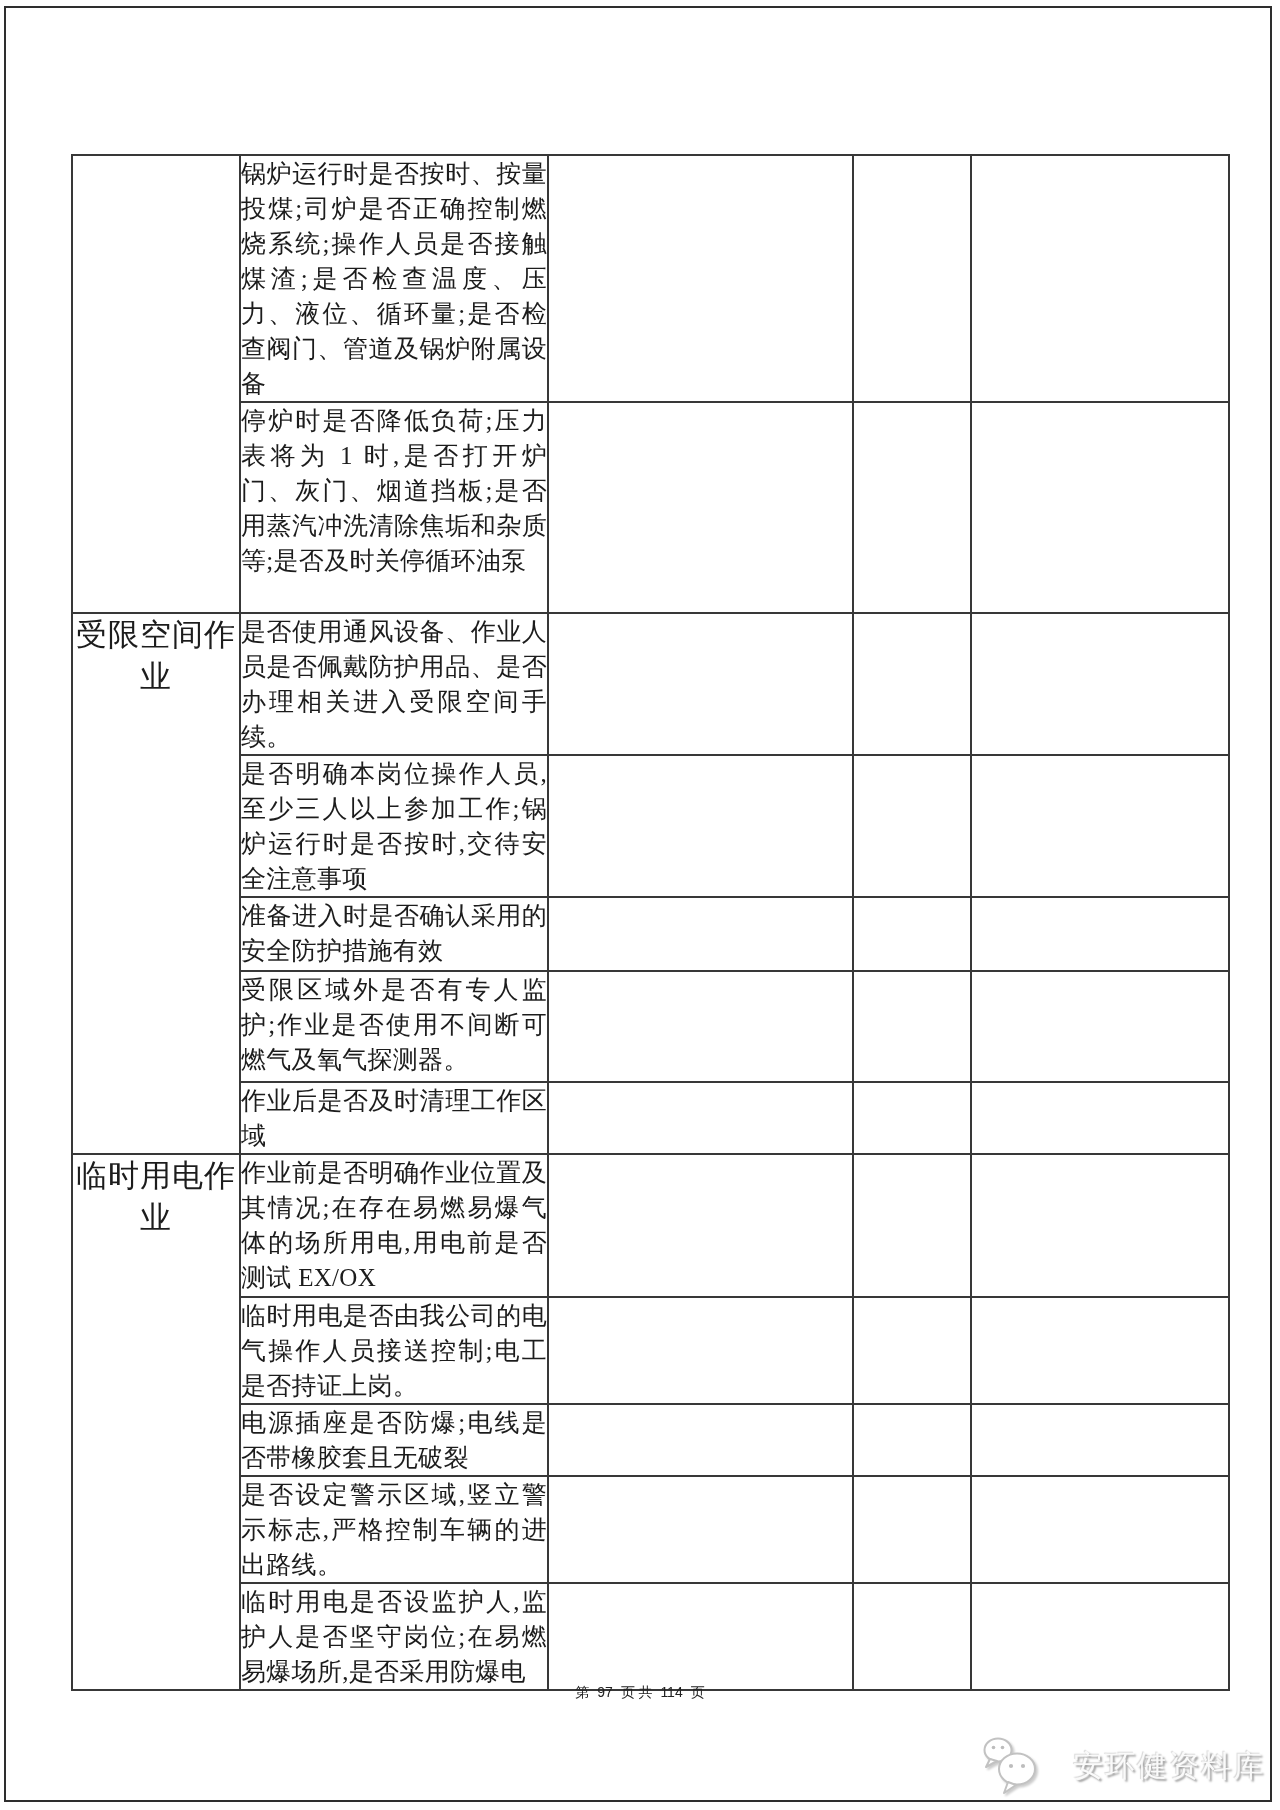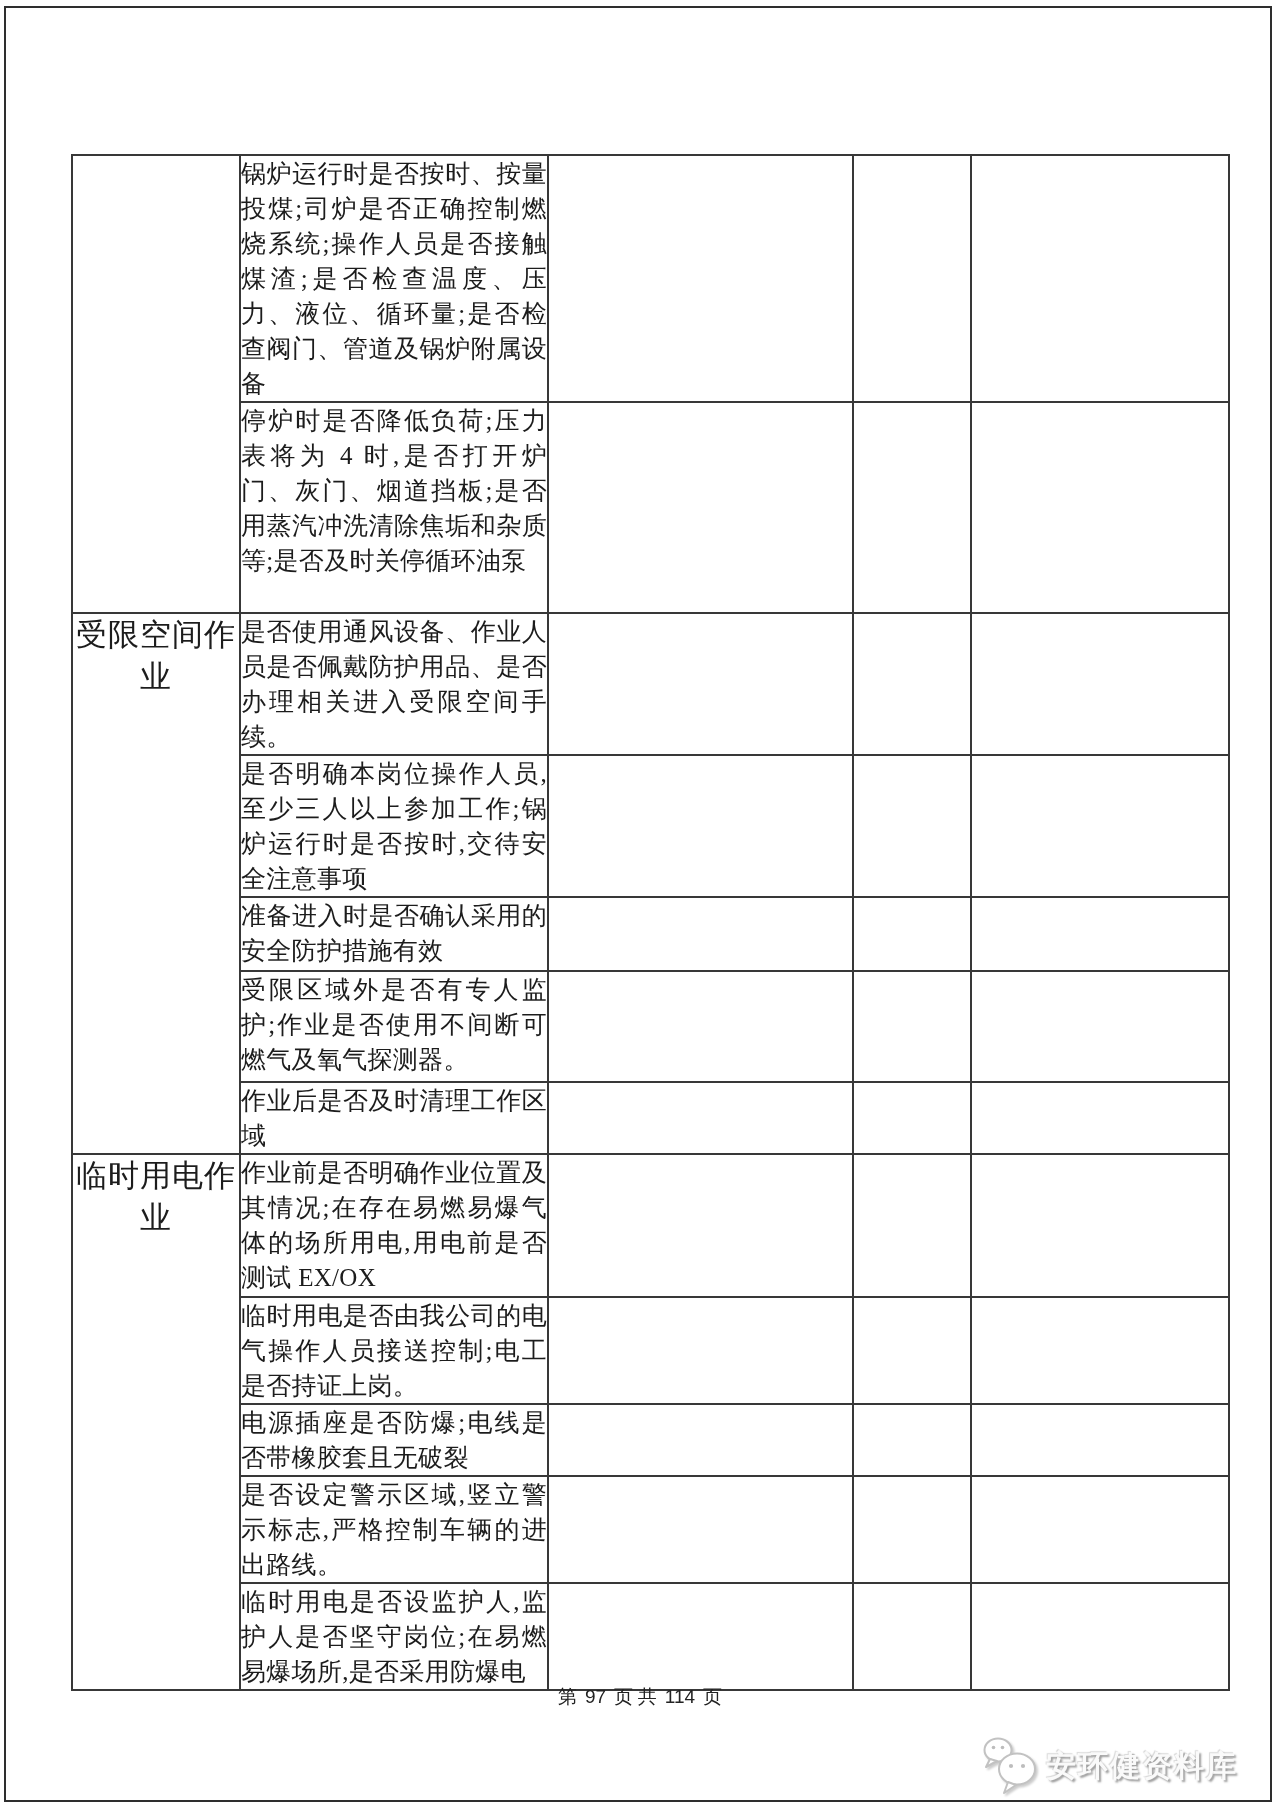--- a/index.html
+++ b/index.html
@@ -21,32 +21,33 @@
   }
   td.item{
     font-size:25px;line-height:35px;padding:1px 3px 0 4px;
     text-align:justify;letter-spacing:0.3px;border-radius:20px;
   }
   td.cat{
     text-align:center;vertical-align:middle;font-size:31px;letter-spacing:1px;
   }
   .footer{
     position:absolute;top:1684px;left:0;width:1280px;text-align:center;
-    font-size:19px;color:#222;
+    font-size:14px;color:#222;
   }
   .footer span{margin:0 4px;}
   .footer .num{font-family:"Liberation Sans","DejaVu Sans",sans-serif;}
   .watermark{
     position:absolute;left:982px;top:1736px;display:flex;align-items:center;gap:6px;
   }
   .wm-icon{filter:drop-shadow(2px 2px 1px #cccccc);}
   .wm-text{
-    font-size:30px;letter-spacing:2px;color:#fafafa;font-weight:bold;
+    font-size:30px;letter-spacing:2px;color:#fafafa;font-weight:normal;
     text-shadow:2px 2px 2px #9e9e9e,-1px -1px 1px #d8d8d8;
     white-space:nowrap;
+    margin-left:27px;
   }
 </style>
 </head>
 <body>
 
 <div class="page-frame"></div>
 
 <table class="checklist">
   <colgroup>
     <col style="width:168px">
@@ -57,21 +58,21 @@
   </colgroup>
   <tbody>
     <tr style="height:209px">
       <td class="cat" rowspan="2"></td>
       <td class="item">锅炉运行时是否按时、按量投煤;司炉是否正确控制燃烧系统;操作人员是否接触煤渣;是否检查温度、压力、液位、循环量;是否检查阀门、管道及锅炉附属设备</td>
       <td class="blank"></td>
       <td class="blank"></td>
       <td class="blank"></td>
     </tr>
     <tr style="height:211px">
-      <td class="item">停炉时是否降低负荷;压力表将为 4 时,是否打开炉门、灰门、烟道挡板;是否用蒸汽冲洗清除焦垢和杂质等;是否及时关停循环油泵</td>
+      <td class="item">停炉时是否降低负荷;压力表将为 1 时,是否打开炉门、灰门、烟道挡板;是否用蒸汽冲洗清除焦垢和杂质等;是否及时关停循环油泵</td>
       <td class="blank"></td>
       <td class="blank"></td>
       <td class="blank"></td>
     </tr>
 
     <tr style="height:141px">
       <td class="cat" rowspan="5">受限空间作业</td>
       <td class="item">是否使用通风设备、作业人员是否佩戴防护用品、是否办理相关进入受限空间手续。</td>
       <td class="blank"></td>
       <td class="blank"></td>

